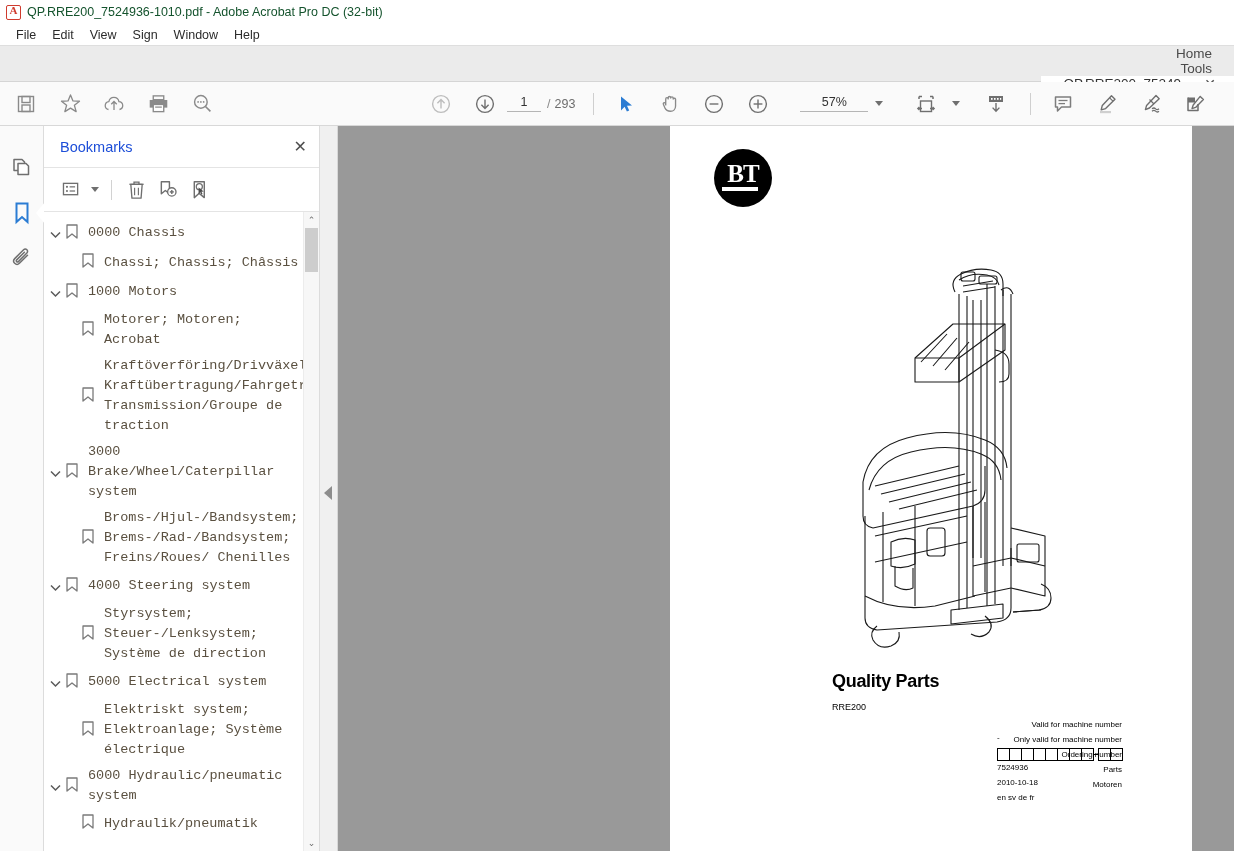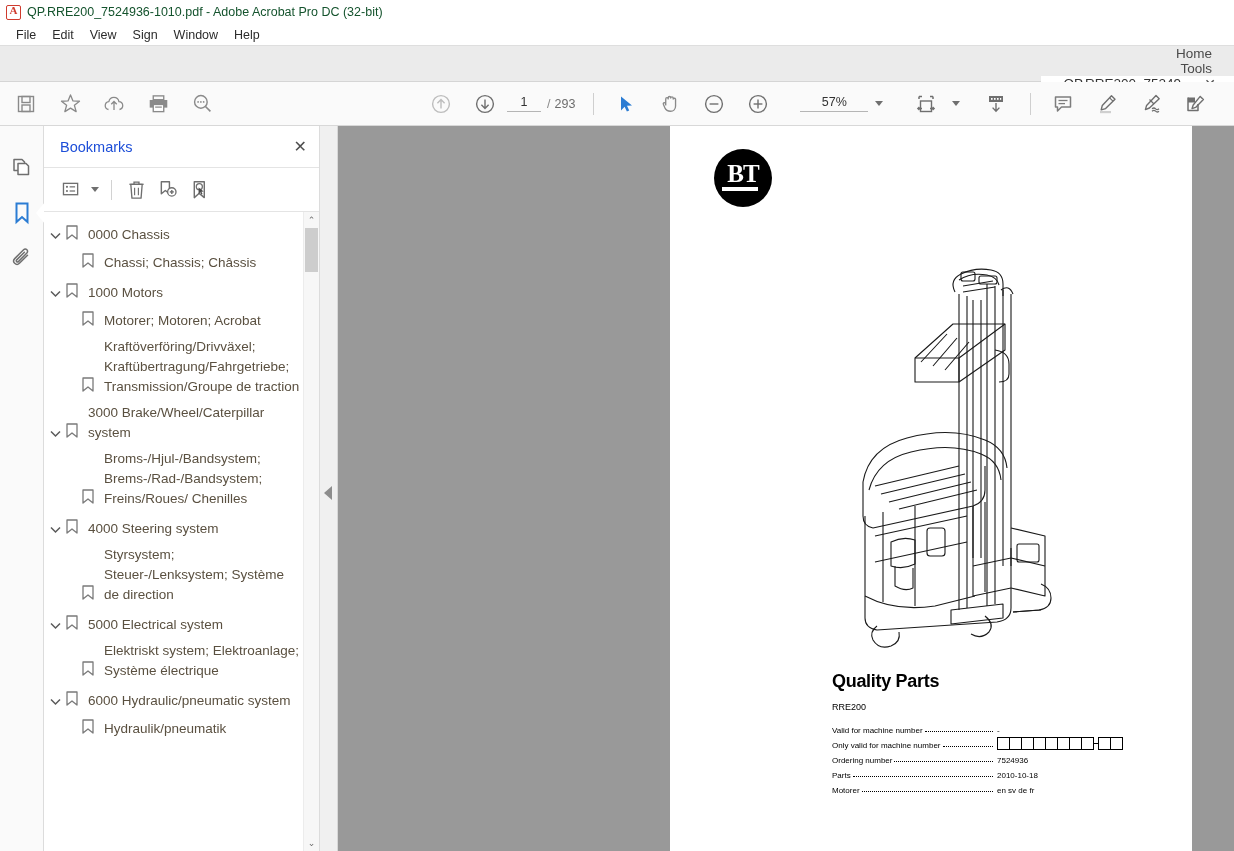--- a/index.html
+++ b/index.html
@@ -112,22 +112,22 @@
   .bm-tool {
     width: 30px; height: 30px; display: flex; align-items: center;
     justify-content: center; cursor: default;
   }
   .bm-tsep { width: 1px; height: 20px; background: #d2d2d2; margin: 0 7px; }
 
   .bm-list {
     flex: 1; position: relative; overflow: hidden; padding-top: 6px;
   }
   .bm-row {
-    display: flex; align-items: flex-end; padding: 3px 18px 3px 0;
-    cursor: default; line-height: 20px;
+    display: flex; align-items: center; padding: 3px 18px 3px 0;
+    cursor: default; line-height: 20px; font-family: Liberation Mono, monospace;
   }
   .bm-chev { width: 22px; flex: 0 0 22px; padding-top: 4px; text-align: center; }
   .bm-chev-spacer { width: 22px; flex: 0 0 22px; }
   .bm-ico { width: 22px; flex: 0 0 22px; padding-top: 2px; }
   .bm-label { font-size: 13.5px; color: #5a5040; }
   .bm-row.child { padding-left: 16px; }
 
   .bm-scroll {
     position: absolute; right: 0; top: 0; bottom: 0; width: 16px;
     background: #f7f7f7; border-left: 1px solid #ececec;
@@ -185,20 +185,21 @@
   .qp-block { position: absolute; left: 162px; top: 545px; width: 290px; }
   .qp-title {
     font-family: "Liberation Sans", sans-serif; font-weight: bold;
     font-size: 18px; color: #000; letter-spacing: -0.3px;
   }
   .qp-model { font-size: 9px; color: #000; margin-top: 10px; }
   .qp-rows { margin-top: 8px; }
   .qp-row {
     display: flex; align-items: flex-end; font-size: 8px; color: #000;
     height: 15px;
+    flex-direction: column;
   }
   .qp-key { white-space: nowrap; }
   .qp-dots {
     flex: 1; border-bottom: 1px dotted #000; margin: 0 4px 3px 2px; height: 1px;
   }
   .qp-val { width: 125px; font-size: 8px; white-space: nowrap; }
   .boxrow { display: flex; align-items: center; width: 125px; }
   .mbox { width: 13px; height: 13px; border: 1px solid #000; margin-right: -1px; }
   .mdash { width: 5px; height: 1px; background: #000; }
 </style>
@@ -657,21 +658,21 @@
               <span class="qp-key">Ordering number </span>
               <span class="qp-dots"></span>
               <span class="qp-val">7524936</span>
             </div>
             <div class="qp-row">
               <span class="qp-key">Parts</span>
               <span class="qp-dots"></span>
               <span class="qp-val">2010-10-18</span>
             </div>
             <div class="qp-row">
-              <span class="qp-key">Motorer</span>
+              <span class="qp-key">Motoren</span>
               <span class="qp-dots"></span>
               <span class="qp-val">en sv de fr</span>
             </div>
           </div>
       </div>
 
     </div>
   </div>
 
 </div>

